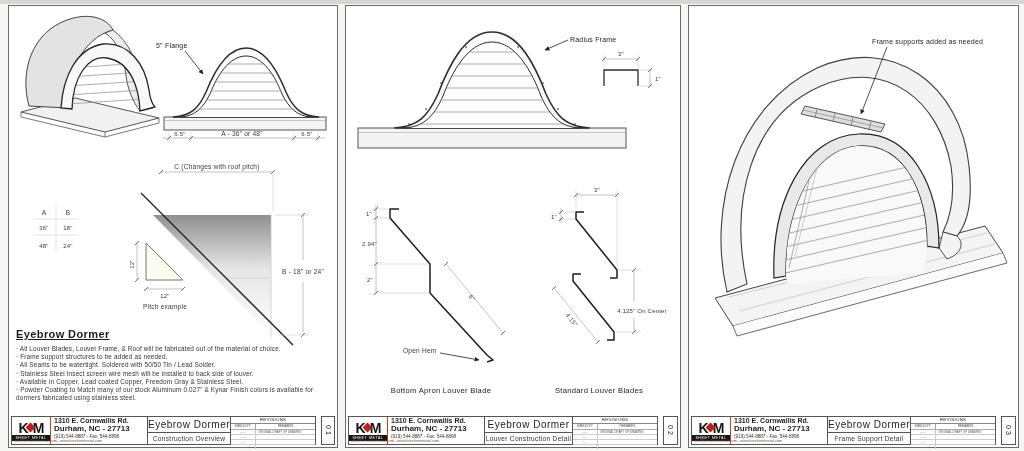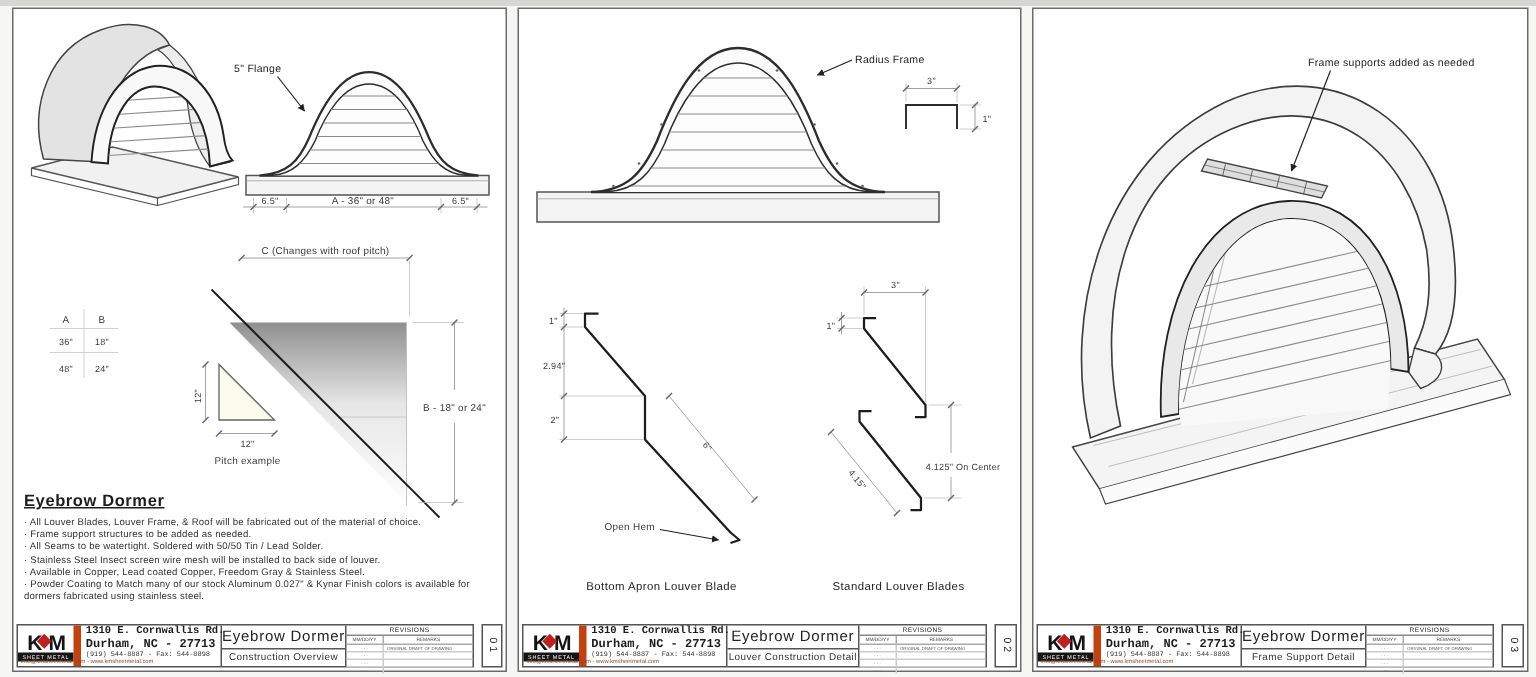--- a/index.html
+++ b/index.html
@@ -25,21 +25,21 @@
   .notes-title{font-size:11px;font-weight:bold;color:#1d1d1d;text-decoration:underline;letter-spacing:.4px;margin-bottom:5px;}
   .note{font-size:6.4px;color:#333;line-height:1.28;letter-spacing:.15px;}
   
   .tblock{position:absolute;left:2px;right:2px;bottom:2px;height:29px;display:flex;align-items:stretch;}
   .tb-main{flex:1;display:flex;border:1px solid #555;background:#fff;}
   .tb-left{width:135px;border-right:1px solid #555;display:flex;position:relative;}
   .tb-logo{width:38px;display:flex;flex-direction:column;align-items:center;justify-content:center;padding-top:1px;}
   .logo-km{display:flex;align-items:center;font-weight:bold;font-size:14px;color:#141414;line-height:12px;letter-spacing:-1px;}
   .diamond{width:7px;height:7px;background:#c01f1f;transform:rotate(45deg);margin:0 -1px;}
   .logo-sub{background:#151515;color:#fff;font-size:3.6px;letter-spacing:.6px;padding:1px 3px;margin-top:1px;white-space:nowrap;}
-  .tb-addr{flex:1;padding:1px 2px 6px 3px;display:flex;flex-direction:column;justify-content:center;border-left:5px solid #c2410c;font-family:Liberation Mono, monospace;}
+  .tb-addr{flex:1;padding:1px 2px 6px 3px;display:flex;flex-direction:column;justify-content:center;border-left:1px solid #c2410c;}
   .addr1{font-size:7px;font-weight:bold;color:#1c1c1c;white-space:nowrap;}
   .addr2{font-size:8px;font-weight:bold;color:#1c1c1c;white-space:nowrap;}
   .addr3{font-size:4.6px;color:#333;white-space:nowrap;margin-top:.5px;}
   .addr4{position:absolute;left:2px;bottom:1px;font-size:3.9px;color:#8a4a3a;white-space:nowrap;}
   .tb-title{flex:1;display:flex;flex-direction:column;border-right:1px solid #555;min-width:0;}
   .tb-title-main{flex:1.4;display:flex;align-items:center;justify-content:center;font-size:10px;color:#222;letter-spacing:.5px;border-bottom:1px solid #555;white-space:nowrap;}
   .tb-title-sub{flex:1;display:flex;align-items:center;justify-content:center;font-size:6.6px;color:#333;letter-spacing:.3px;white-space:nowrap;}
   .tb-rev{width:84px;display:flex;flex-direction:column;}
   .rev-hdr{font-size:4.4px;text-align:center;color:#222;line-height:6px;border-bottom:1px solid #888;letter-spacing:.3px;}
   .rev-sub{display:flex;border-bottom:1px solid #aaa;line-height:4.6px;}

